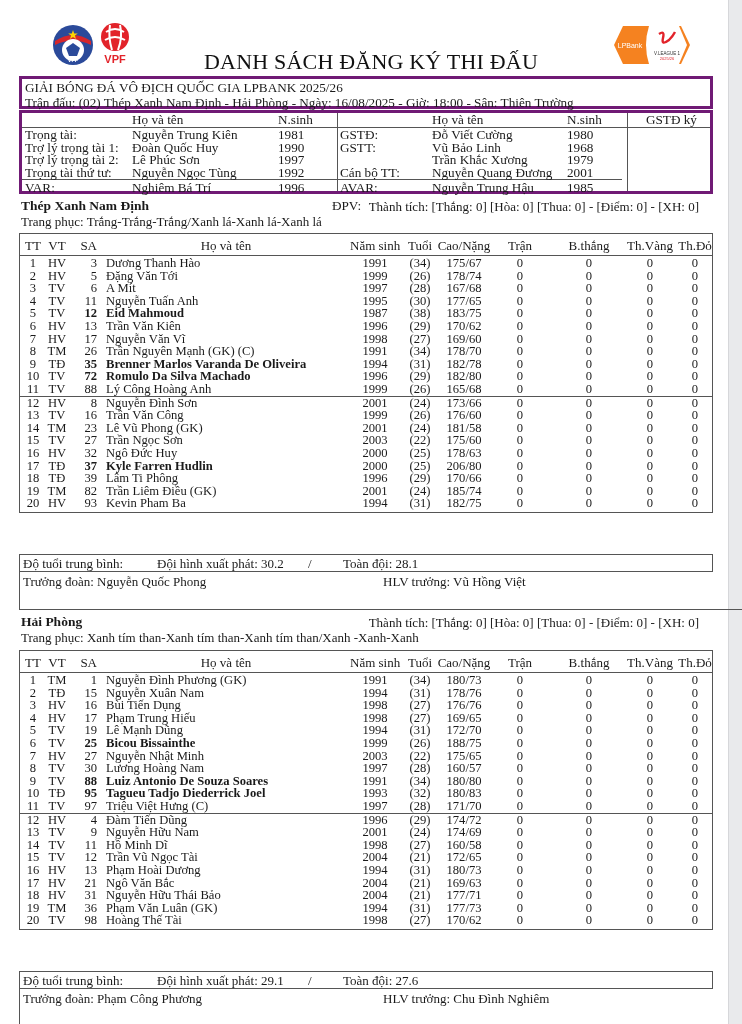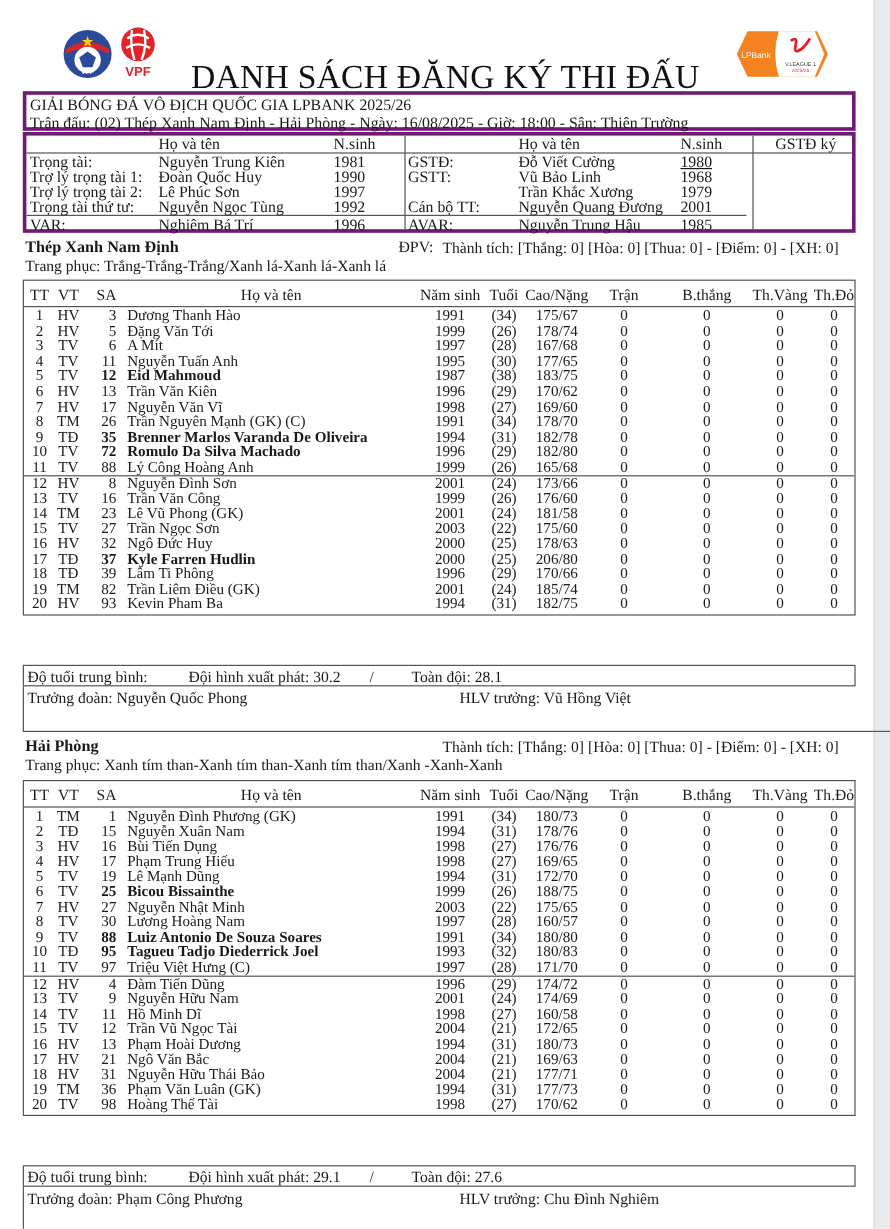--- a/index.html
+++ b/index.html
@@ -16,21 +16,21 @@
   }
   .page { position: absolute; left: 0; top: 0; width: 729px; }
 
   
   .logo { position: absolute; }
   .vff-logo { left: 52px; top: 24px; width: 42px; height: 42px; }
   .vpf-logo { left: 98px; top: 20px; width: 34px; height: 50px; }
   .lpb-logo { left: 613px; top: 24px; width: 78px; height: 42px; }
   .doc-title {
     position: absolute; left: 0; width: 742px; top: 49px; text-align: center;
-    font-size: 28px; letter-spacing: 0.2px; color: #111;
+    font-size: 22px; letter-spacing: 0.2px; color: #111;
   }
 
   .box {
     position: absolute; left: 19px; width: 694px;
     border: 3px solid #701a75; box-sizing: border-box;
   }
   .comp-box { top: 76px; height: 33px; padding: 1px 3px; font-size: 13.2px; line-height: 15px; }
 
   .ref-box { top: 110px; height: 84px; font-size: 13.2px; }
   .ref-box .col-div { position: absolute; top: 0; bottom: 0; width: 1px; background: #555; }
@@ -129,21 +129,21 @@
         <span class="t" style="left: 3px; top: 52.8px;">Trọng tài thứ tư:</span>
         <span class="t" style="left: 110px; top: 52.8px;">Nguyễn Ngọc Tùng</span>
         <span class="t" style="left: 256px; top: 52.8px;">1992</span>
         <span class="t" style="left: 3px; top: 68px;">VAR:</span>
         <span class="t" style="left: 110px; top: 68px;">Nghiêm Bá Trí</span>
         <span class="t" style="left: 256px; top: 68px;">1996</span>
       </div>
     <div id="ref-right">
         <span class="t" style="left: 318px; top: 15px;">GSTĐ:</span>
         <span class="t" style="left: 410px; top: 15px;">Đỗ Viết Cường</span>
-        <span class="t" style="left: 545px; top: 15px; text-decoration: underline;">1980</span>
+        <span class="t" style="left: 545px; top: 15px;">1980</span>
         <span class="t" style="left: 318px; top: 27.6px;">GSTT:</span>
         <span class="t" style="left: 410px; top: 27.6px;">Vũ Bảo Linh</span>
         <span class="t" style="left: 545px; top: 27.6px;">1968</span>
         <span class="t" style="left: 310px; top: 40.2px; margin-top: 46px;">ĐPV:</span>
         <span class="t" style="left: 410px; top: 40.2px;">Trần Khắc Xương</span>
         <span class="t" style="left: 545px; top: 40.2px;">1979</span>
         <span class="t" style="left: 318px; top: 52.8px;">Cán bộ TT:</span>
         <span class="t" style="left: 410px; top: 52.8px;">Nguyễn Quang Đương</span>
         <span class="t" style="left: 545px; top: 52.8px;">2001</span>
         <span class="t" style="left: 318px; top: 68px;">AVAR:</span>

